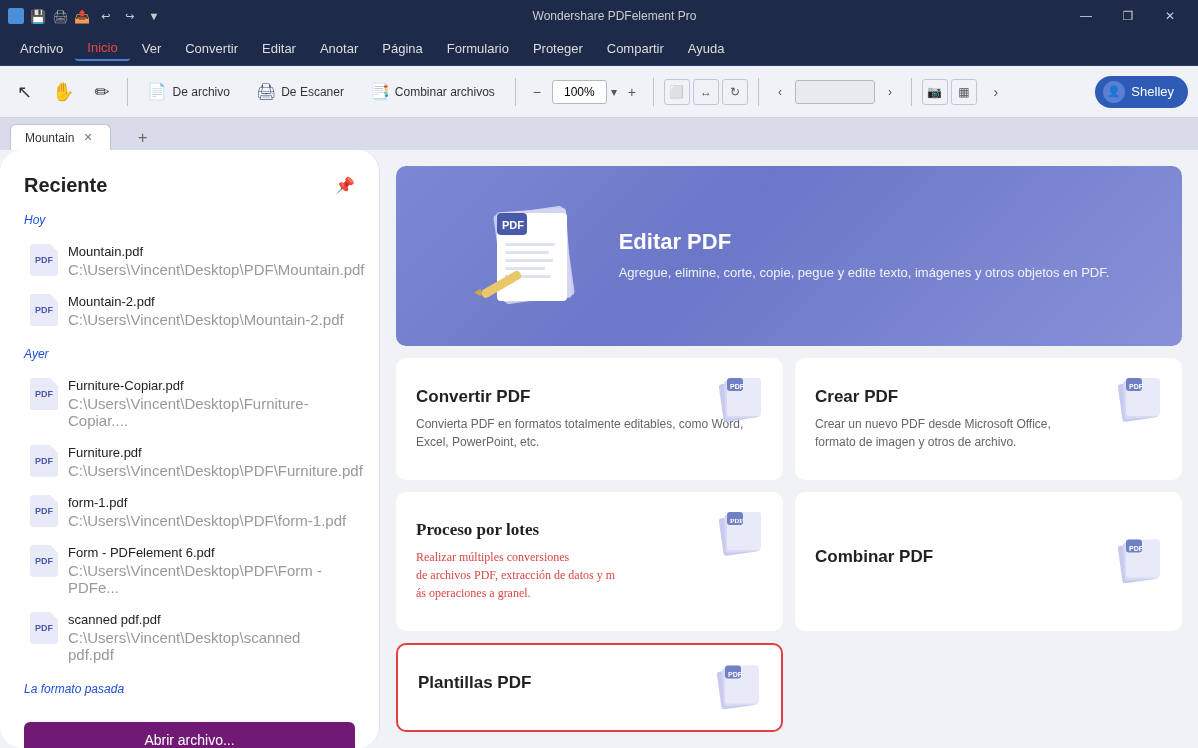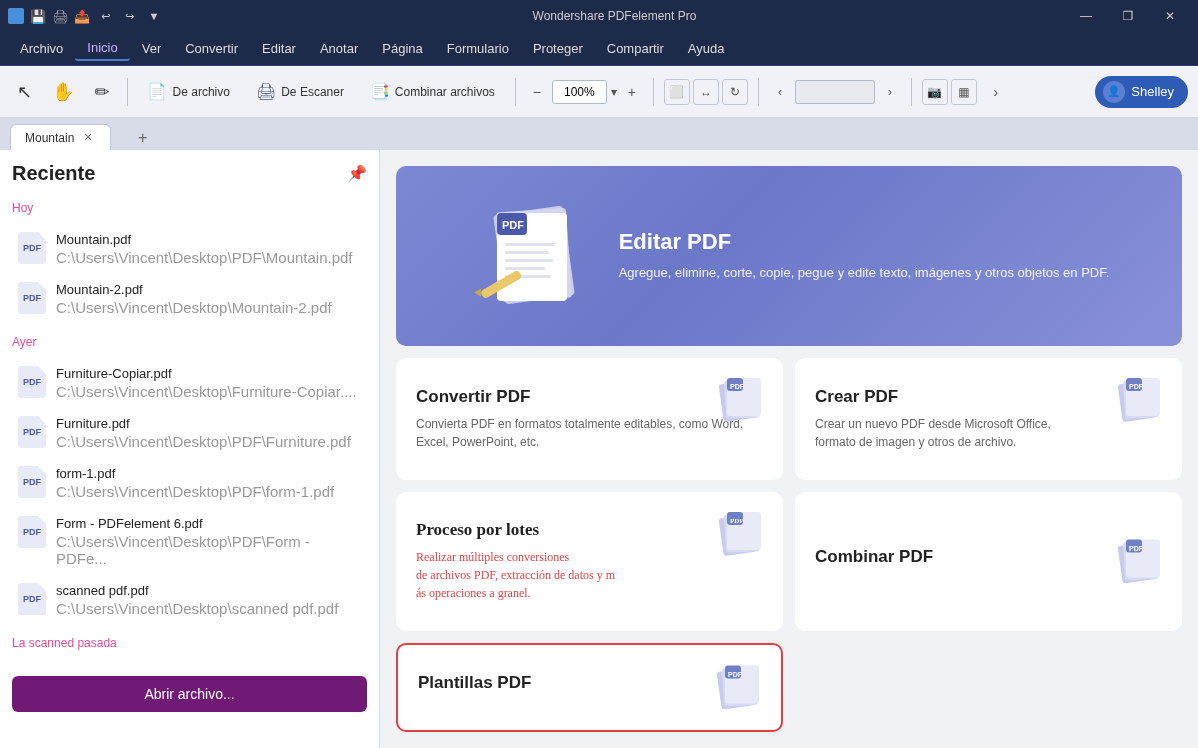--- a/index.html
+++ b/index.html
@@ -32,21 +32,21 @@
       color: #ddd;
       border-bottom: 1px solid #2d3f6b;
     }
     .menu-item {
       padding: 4px 12px;
       cursor: pointer;
       font-size: 13px;
       border-radius: 3px;
       color: #ddd;
     }
-    .menu-item.active { color: #c4b5fd; border-bottom: 2px solid #4a7fd4; font-weight: 500; }
+    .menu-item.active { color: #ef4444; border-bottom: 2px solid #4a7fd4; font-weight: 500; }
 
     
     .toolbar {
       background: #f0f2f8;
       height: 52px;
       display: flex;
       align-items: center;
       padding: 0 10px;
       gap: 6px;
       border-bottom: 1px solid #d0d4e0;
@@ -119,33 +119,34 @@
     .main-content {
       display: flex;
       height: calc(748px - 32px - 34px - 52px - 32px);
       background: #f0f2f6;
     }
 
     
     .sidebar {
       width: 380px;
       background: white;
-      padding: 12px;
+      padding: 24px;
       overflow-y: auto;
       border-right: 1px solid #dde0ea;
+      border-radius: 22px;
     }
     .sidebar-header {
       display: flex;
       justify-content: space-between;
       align-items: center;
       margin-bottom: 16px;
     }
     .sidebar-title { font-size: 20px; font-weight: 600; color: #222; }
     .pin-icon { font-size: 16px; color: #888; cursor: pointer; }
-    .section-label { font-size: 12px; color: #ec4899; margin-bottom: 10px; font-weight: 400; }
+    .section-label { font-size: 12px; color: #1d4ed8; margin-bottom: 10px; font-weight: 400; font-style: italic; }
     .file-item {
       display: flex;
       align-items: flex-start;
       gap: 10px;
       padding: 7px 6px;
       border-radius: 4px;
       cursor: pointer;
       margin-bottom: 2px;
     }
     .file-icon {
@@ -407,21 +408,21 @@
         <div class="file-icon">
           <span class="file-icon-inner">PDF</span>
         </div>
         <div class="file-details">
           <div class="file-name">scanned pdf.pdf</div>
           <div class="file-path">C:\Users\Vincent\Desktop\scanned pdf.pdf</div>
         </div>
       </div>
     </div>
 
-    <div class="section-label" style="margin-top:12px;">La scanned pasada</div>
+    <div class="section-label" style="margin-top:12px;">La formato pasada</div>
 
     <button class="open-btn">Abrir archivo...</button>
   </div>
 
   <div class="right-panel">
 
     <div class="feature-card hero">
 
       <div class="card-icon-area">
         <svg width="130" height="120" viewBox="0 0 130 120">

